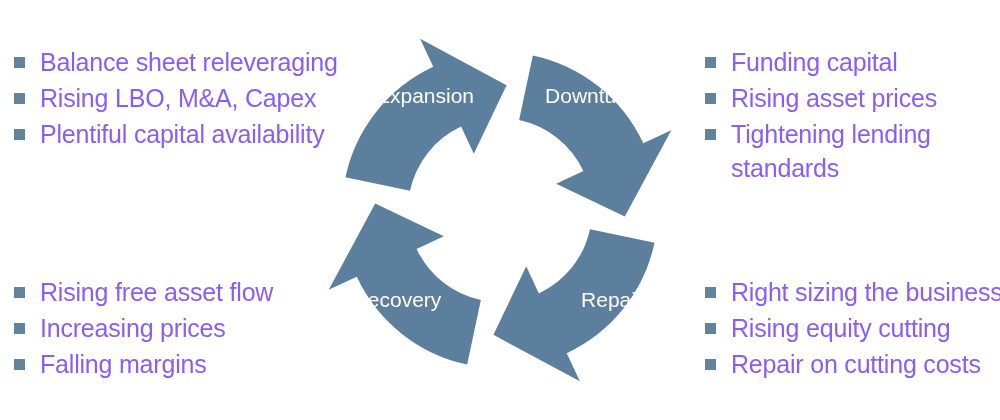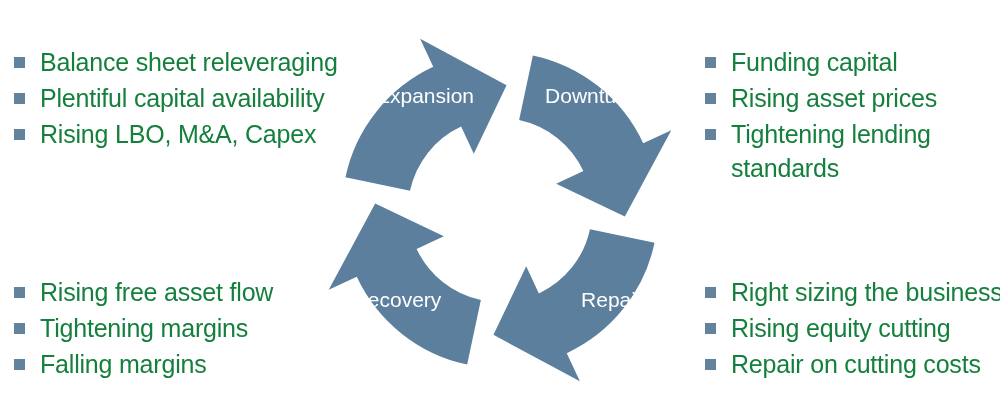--- a/index.html
+++ b/index.html
@@ -34,21 +34,21 @@
     width: 11px;
     height: 11px;
     background: #63839c;
     flex: 0 0 11px;
     margin-top: 12px;
     margin-right: 15px;
   }
   .bullet-text {
     font-size: 25px;
     line-height: 34px;
-    color: #15803d;
+    color: #8b5cf6;
     letter-spacing: -0.2px;
     font-weight: 400;
   }
 
   #cycle-diagram {
     position: absolute;
     left: 300px;
     top: 0px;
     width: 400px;
     height: 420px;
@@ -64,25 +64,25 @@
 </head>
 <body>
 
 <div class="bullet-block" id="block-expansion">
   <div class="bullet-row">
     <span class="bullet-marker"></span>
     <span class="bullet-text">Balance sheet releveraging</span>
   </div>
   <div class="bullet-row">
     <span class="bullet-marker"></span>
-    <span class="bullet-text">Plentiful capital availability</span>
+    <span class="bullet-text">Rising LBO, M&amp;A, Capex</span>
   </div>
   <div class="bullet-row">
     <span class="bullet-marker"></span>
-    <span class="bullet-text">Rising LBO, M&amp;A, Capex</span>
+    <span class="bullet-text">Plentiful capital availability</span>
   </div>
 </div>
 
 <div class="bullet-block" id="block-downturn">
   <div class="bullet-row">
     <span class="bullet-marker"></span>
     <span class="bullet-text">Funding capital</span>
   </div>
   <div class="bullet-row">
     <span class="bullet-marker"></span>
@@ -94,21 +94,21 @@
   </div>
 </div>
 
 <div class="bullet-block" id="block-recovery">
   <div class="bullet-row">
     <span class="bullet-marker"></span>
     <span class="bullet-text">Rising free asset flow</span>
   </div>
   <div class="bullet-row">
     <span class="bullet-marker"></span>
-    <span class="bullet-text">Tightening margins</span>
+    <span class="bullet-text">Increasing prices</span>
   </div>
   <div class="bullet-row">
     <span class="bullet-marker"></span>
     <span class="bullet-text">Falling margins</span>
   </div>
 </div>
 
 <div class="bullet-block" id="block-repair">
   <div class="bullet-row">
     <span class="bullet-marker"></span>

